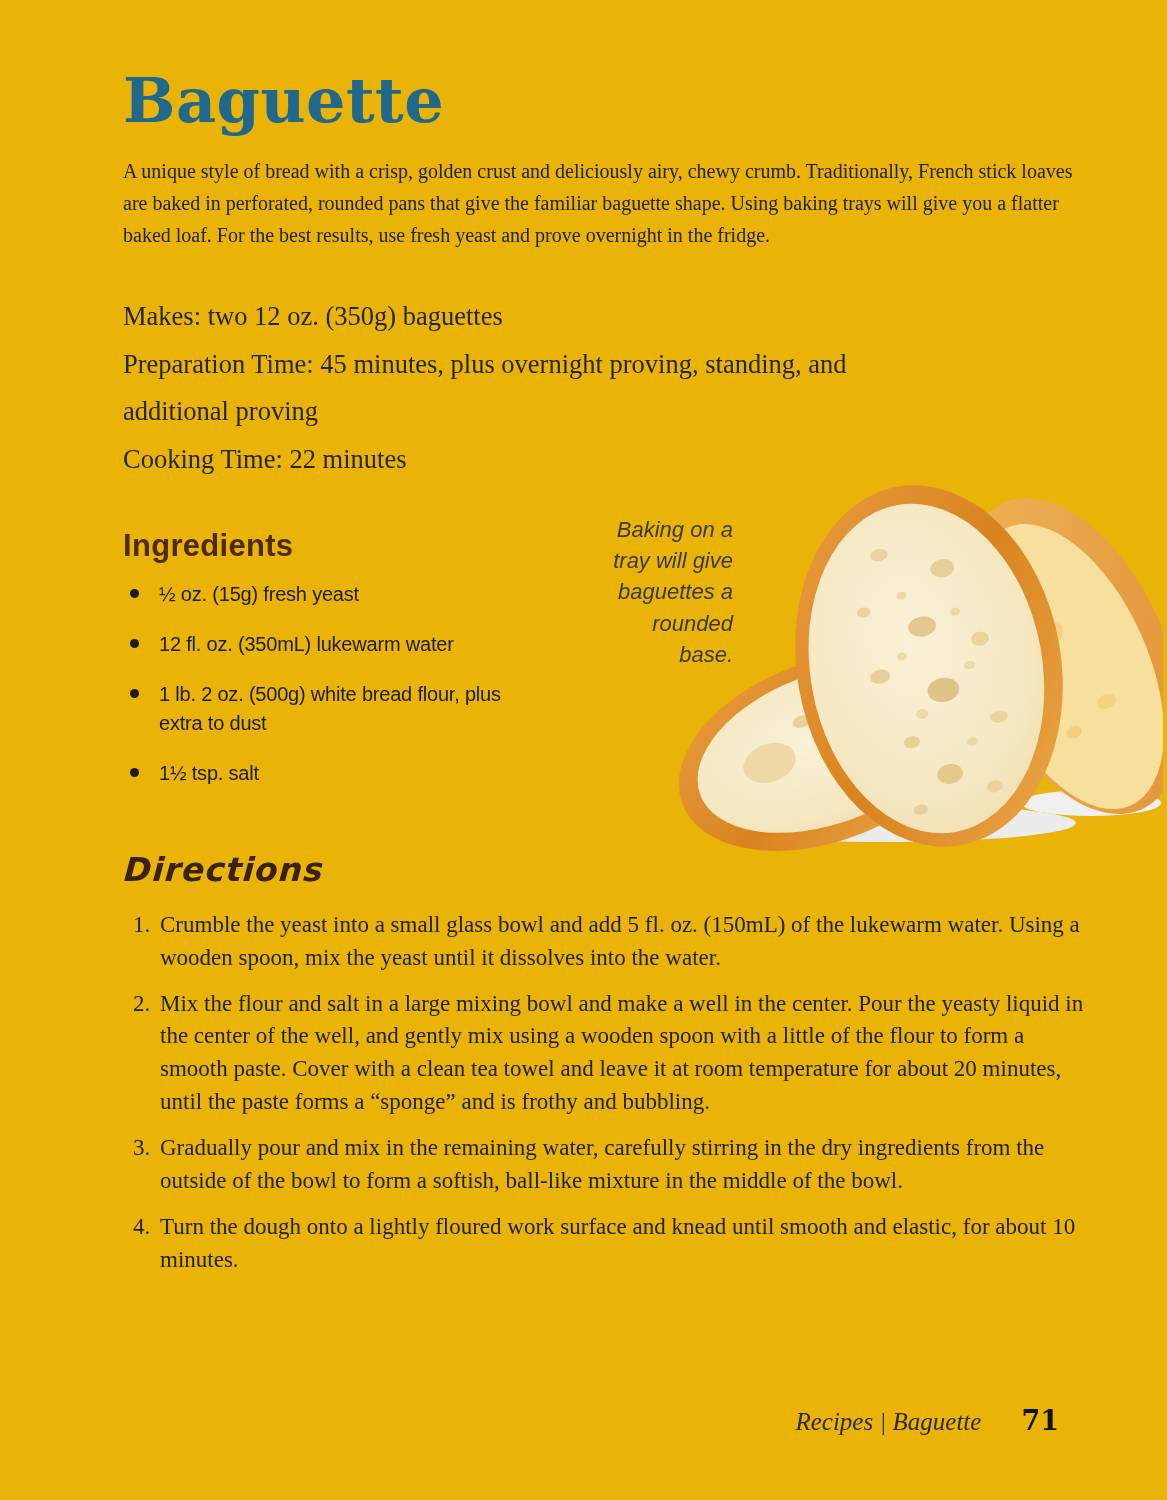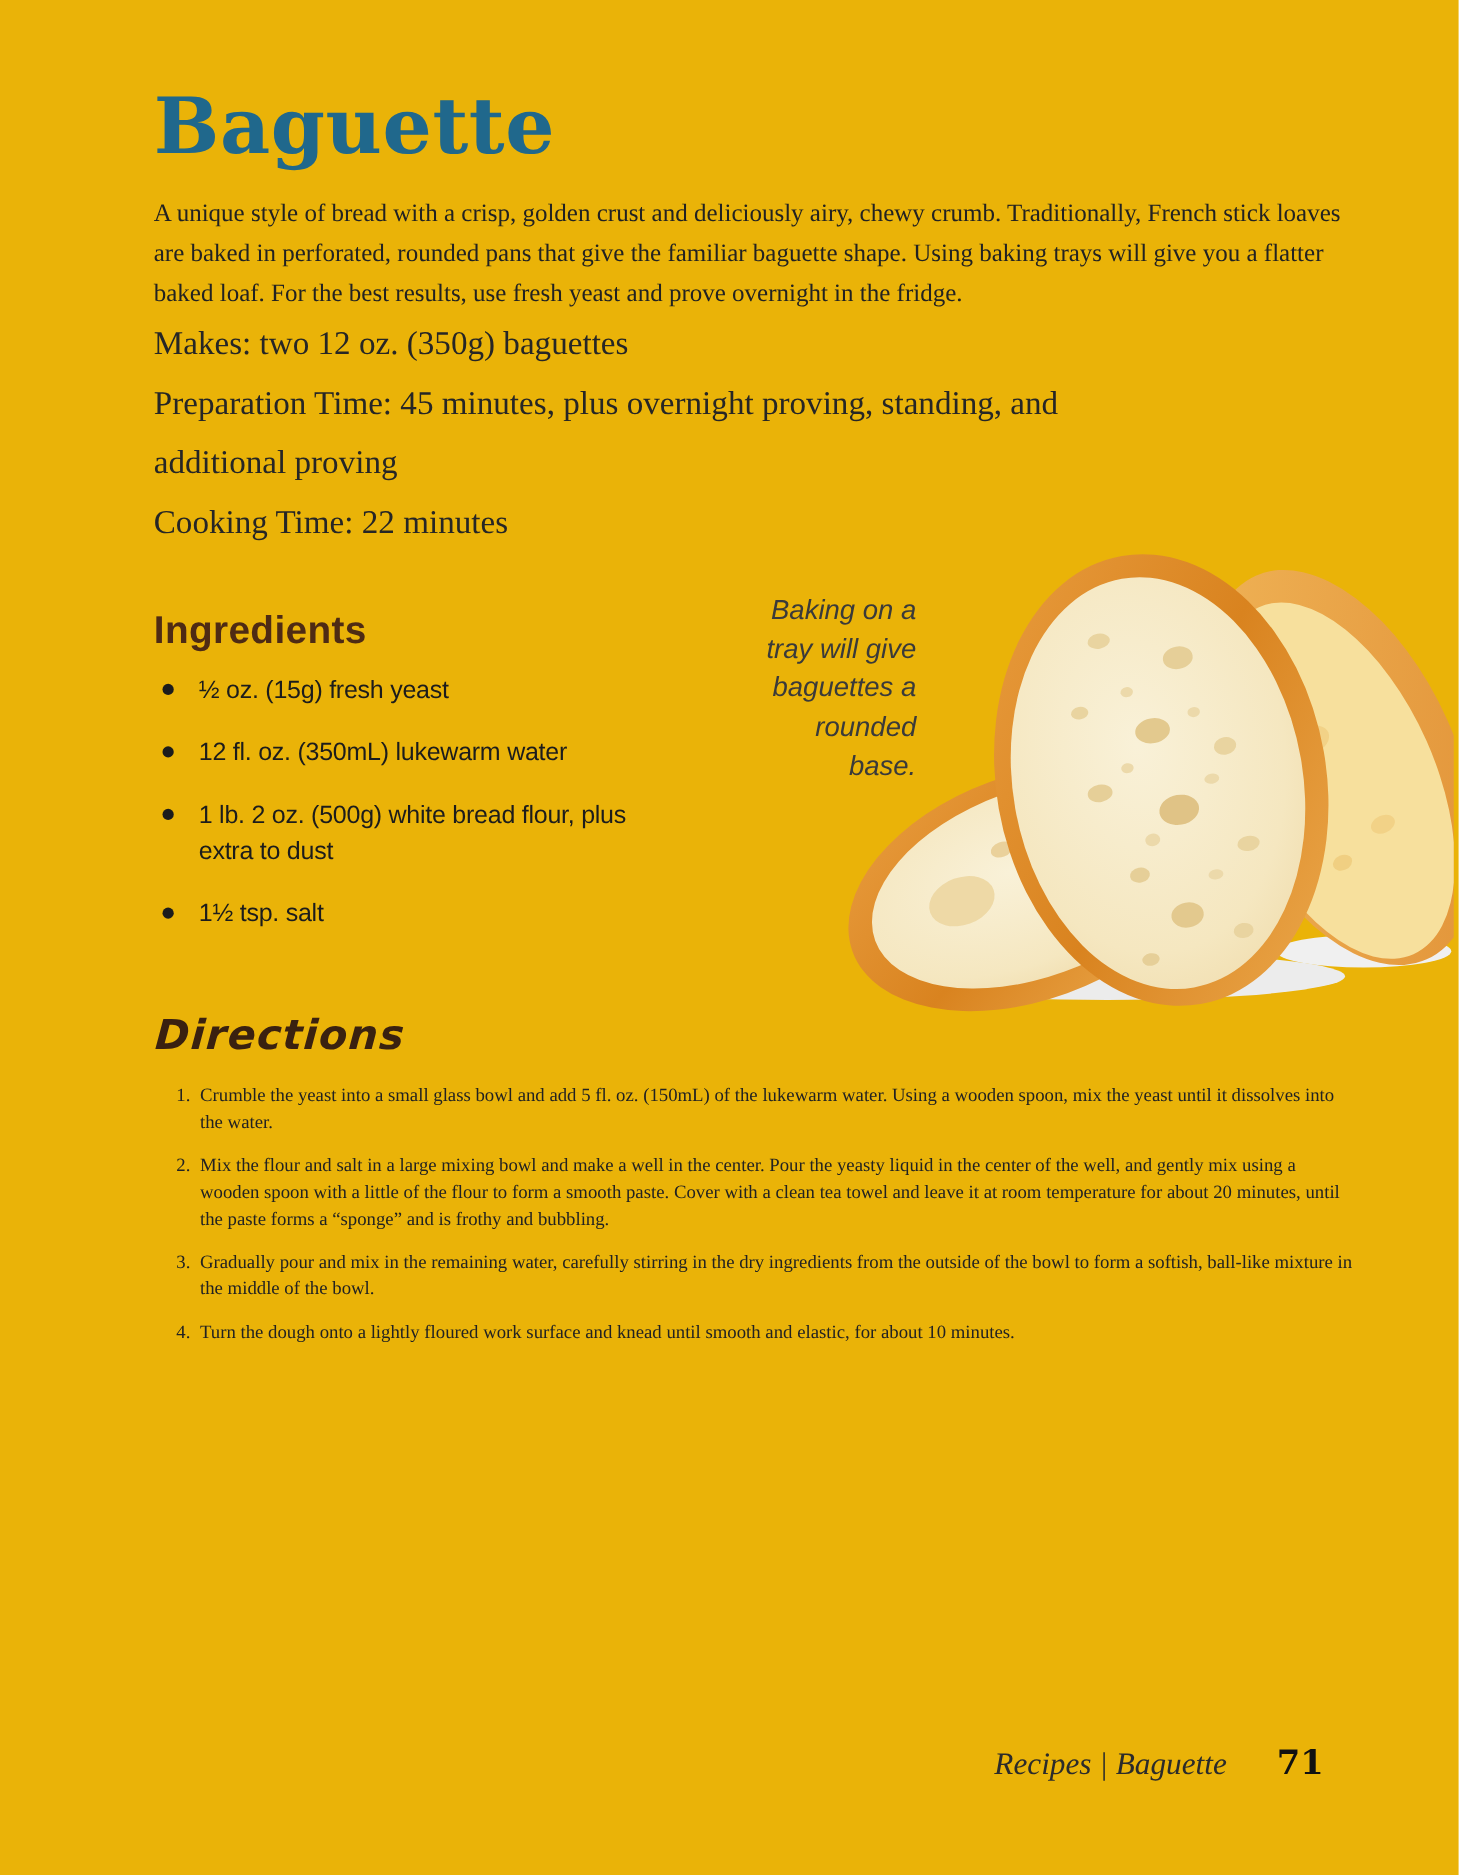--- a/index.html
+++ b/index.html
@@ -28,20 +28,21 @@
 
   p.intro {
     margin-top: 22px;
     max-width: 950px;
     font-size: 20px;
     line-height: 1.6;
     color: #222222;
   }
 
   .meta {
+    margin-top: 42px;
     max-width: 790px;
     font-size: 26.5px;
     line-height: 1.8;
     color: #262626;
     font-family: Liberation Serif, serif;
   }
 
   .middle {
     position: relative;
     margin-top: 44px;
@@ -114,33 +115,33 @@
     letter-spacing: 1px;
     color: #3a2110;
     transform: skewX(-4deg);
     transform-origin: left bottom;
     display: inline-block;
   }
   ol.steps {
     margin-top: 20px;
     padding-left: 33px;
     max-width: 965px;
-    font-size: 15px;
+    font-size: 23px;
     line-height: 1.43;
     color: #222222;
   }
   ol.steps li {
     margin-bottom: 13px;
     padding-left: 4px;
   }
 
   .footer {
     position: absolute;
     right: 108px;
-    bottom: 74px;
+    bottom: 64px;
     display: flex;
     align-items: baseline;
     gap: 40px;
     margin-top: 16px;
   }
   .footer .breadcrumb {
     font-style: italic;
     font-size: 25px;
     color: #2b2b2b;
   }

